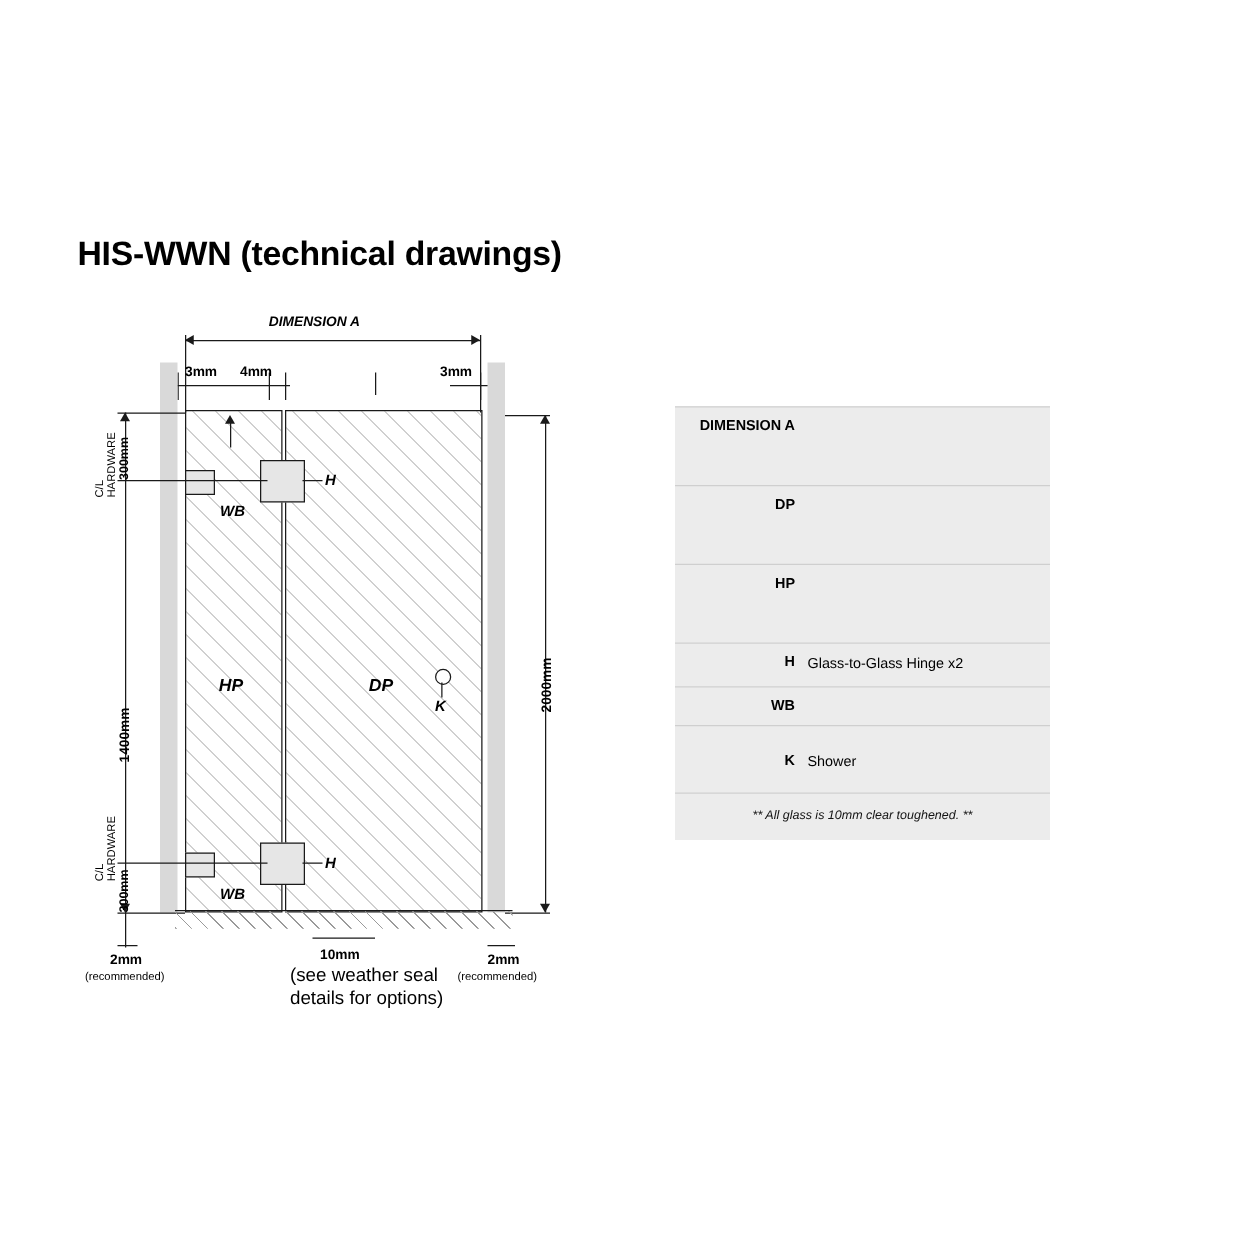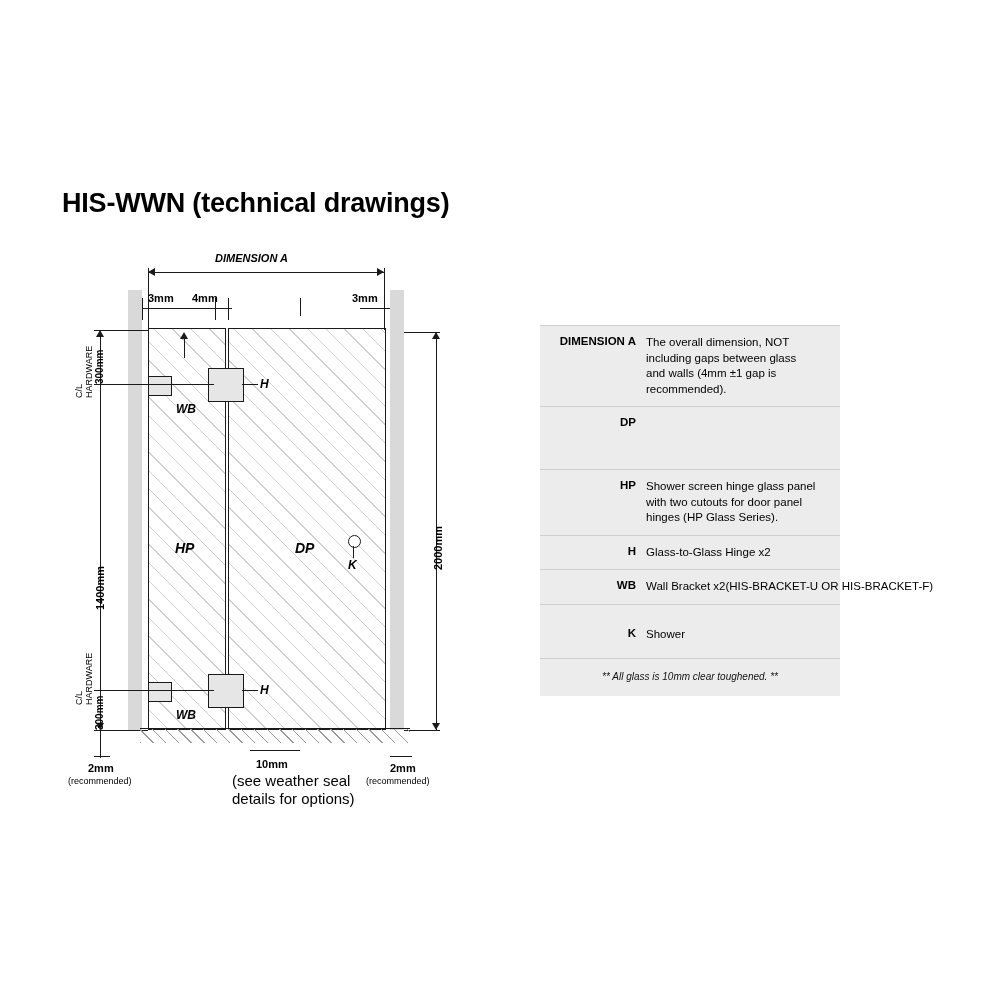--- a/index.html
+++ b/index.html
@@ -188,45 +188,37 @@
     <div class="lbl lbl-b" style="left:330px;top:512px;">2mm</div>
     <div class="lbl" style="left:306px;top:526px;font-size:9px;">(recommended)</div>
 
   </div>
 
   <div class="legend">
     <div class="legend-rows">
 
       <div class="lrow tall">
         <div class="key">DIMENSION A</div>
-        <div class="val">The overall dimension, NOT
-including gaps between glass
-and walls (4mm ±1 gap is
-recommended).</div>
       </div>
 
       <div class="lrow tall">
         <div class="key">DP</div>
       </div>
 
       <div class="lrow tall">
         <div class="key">HP</div>
-        <div class="val">Shower screen hinge glass panel
-with two cutouts for door panel
-hinges (HP Glass Series).</div>
       </div>
 
       <div class="lrow">
         <div class="key">H</div>
         <div class="val">Glass-to-Glass Hinge x2</div>
       </div>
 
       <div class="lrow wide">
         <div class="key">WB</div>
-        <div class="val">Wall Bracket x2(HIS-BRACKET-U OR HIS-BRACKET-F)</div>
       </div>
 
       <div class="lrow" style="padding-top:22px;padding-bottom:16px;">
         <div class="key">K</div>
         <div class="val">Shower</div>
       </div>
 
     </div>
     <div class="legend-note">** All glass is 10mm clear toughened. **</div>
   </div>

